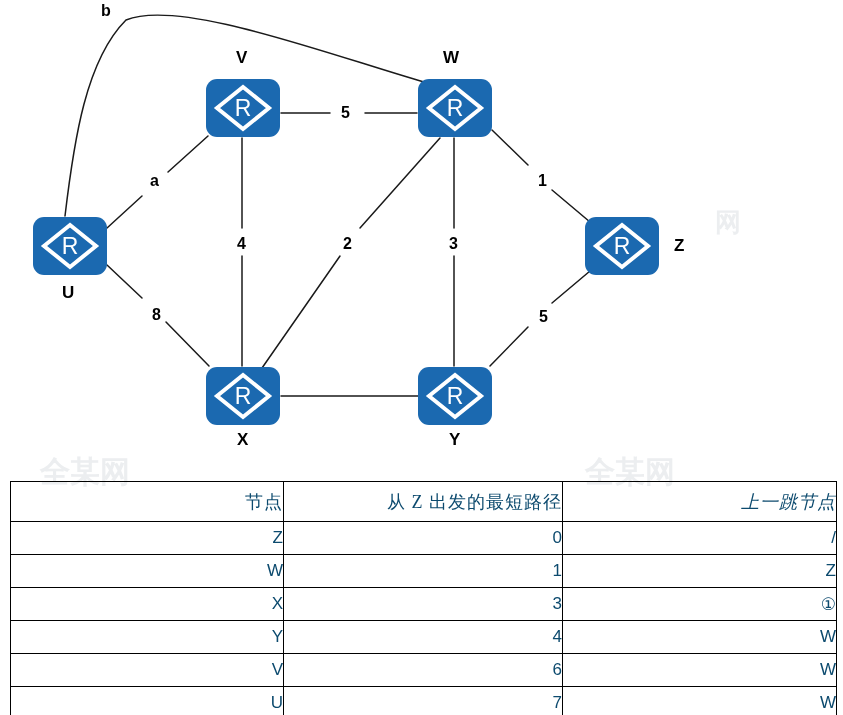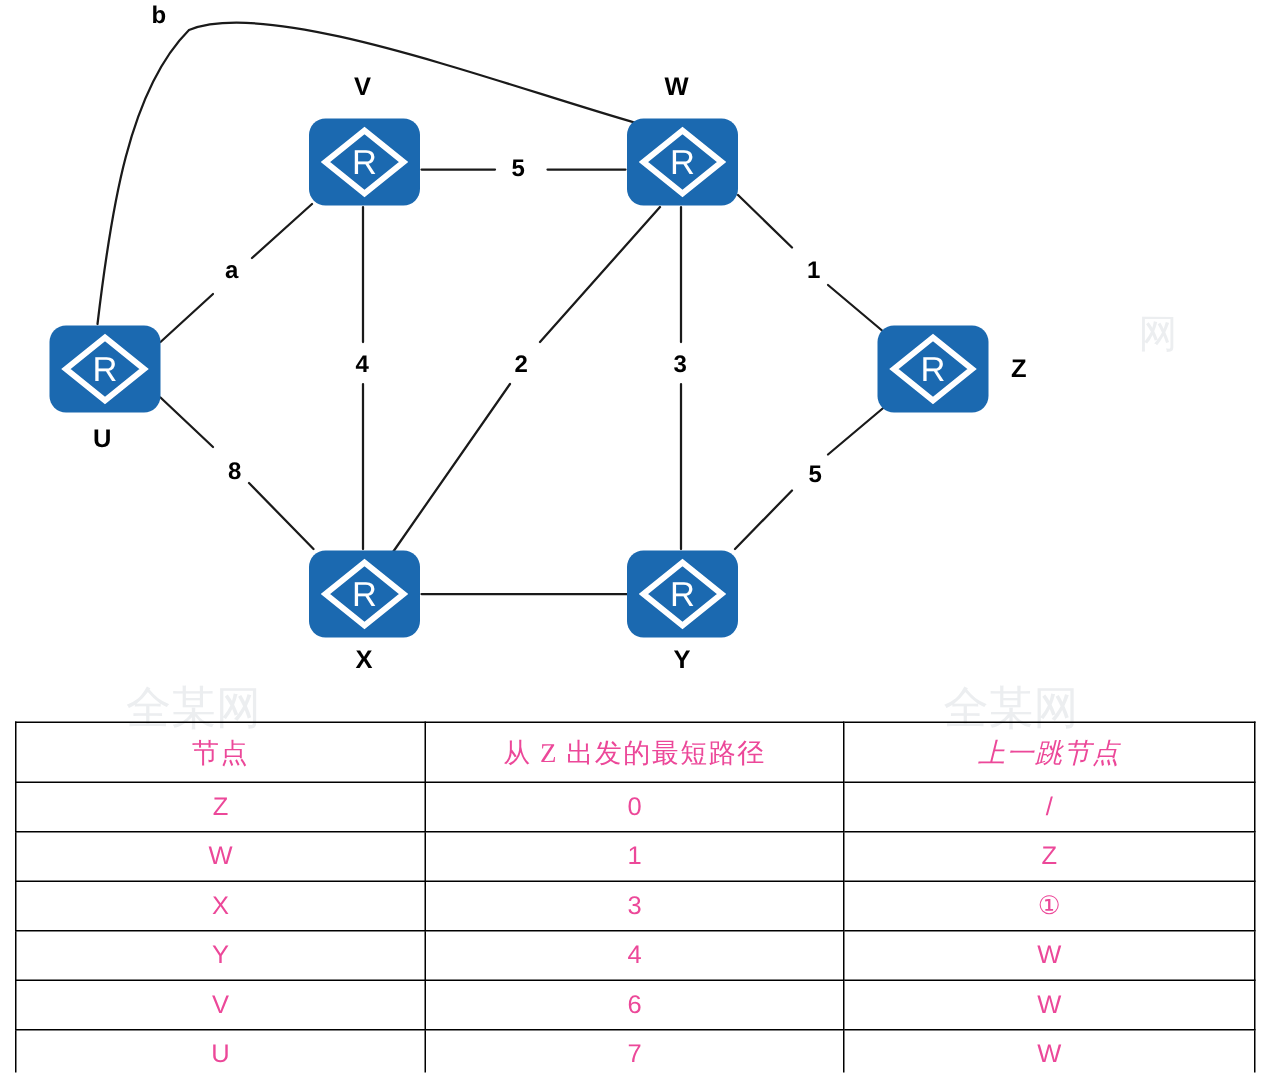--- a/index.html
+++ b/index.html
@@ -62,46 +62,45 @@
     font-weight: bold;
     color: #000000;
     white-space: nowrap;
     font-family: "Liberation Sans", "DejaVu Sans", sans-serif;
   }
 
   
   .watermark {
     position: absolute;
     font-size: 30px;
-    font-weight: normal;
+    font-weight: bold;
     color: #eceef0;
     white-space: nowrap;
     font-family: "DejaVu Sans", sans-serif;
     user-select: none;
-    margin-left: 44px;
   }
   .watermark.wm-small { font-size: 26px; }
 
   
   #result-table {
     position: absolute;
     left: 10px;
     top: 481px;
     width: 823px;
     border-collapse: collapse;
     table-layout: fixed;
   }
   #result-table td, #result-table th {
     border: 1.6px solid #000000;
-    text-align: center;
+    text-align: right;
     font-weight: normal;
     padding: 0;
     height: 32px;
     font-size: 17px;
-    color: #ec4899;
+    color: #0c4a6e;
     font-family: "Liberation Sans", "DejaVu Sans", sans-serif;
   }
   #result-table thead th {
     height: 39px;
     font-size: 18px;
     font-family: "Liberation Serif", "DejaVu Serif", serif;
     letter-spacing: 1px;
   }
   .col-node { width: 272px; }
   .col-dist { width: 278px; }

